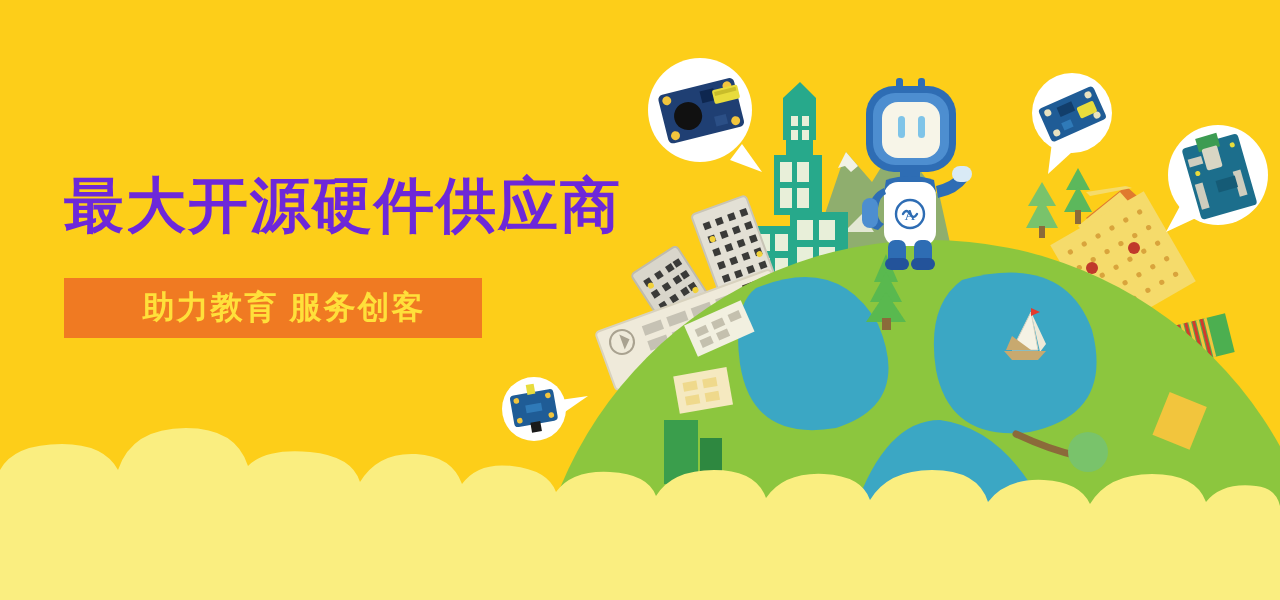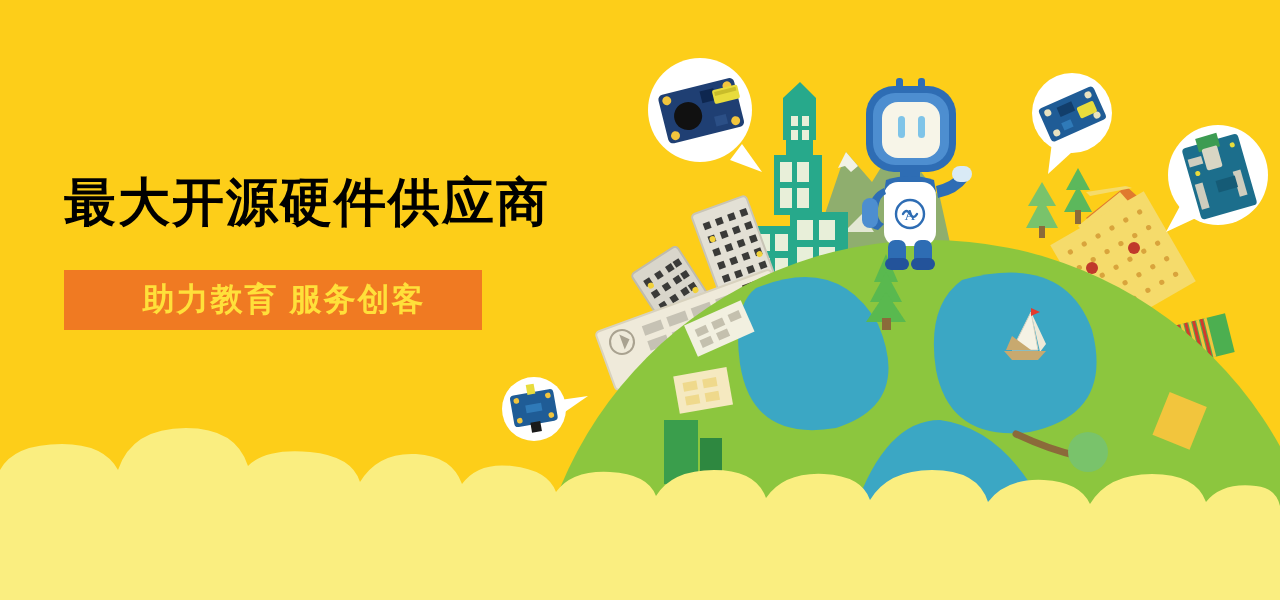--- a/index.html
+++ b/index.html
@@ -12,22 +12,22 @@
     background:#FDCE19;
   }
   #art{position:absolute;inset:0;width:1280px;height:600px;}
 
   
   #text-block{
     position:absolute;left:64px;top:176px;width:620px;
     z-index:40;
   }
   #headline{
-    font-size:52px;line-height:1.0;font-weight:bold;
-    color:#000000;letter-spacing:2px;white-space:nowrap;
+    font-size:60px;line-height:1.0;font-weight:bold;
+    color:#6d28d9;letter-spacing:2px;white-space:nowrap;
     margin:0;
   }
   #tagline-badge{
     margin-top:42px;
     display:inline-block;
     background:#F07A22;
     padding:13px 54px 15px 76px;
     box-sizing:border-box;
     width:418px;
     text-align:center;

